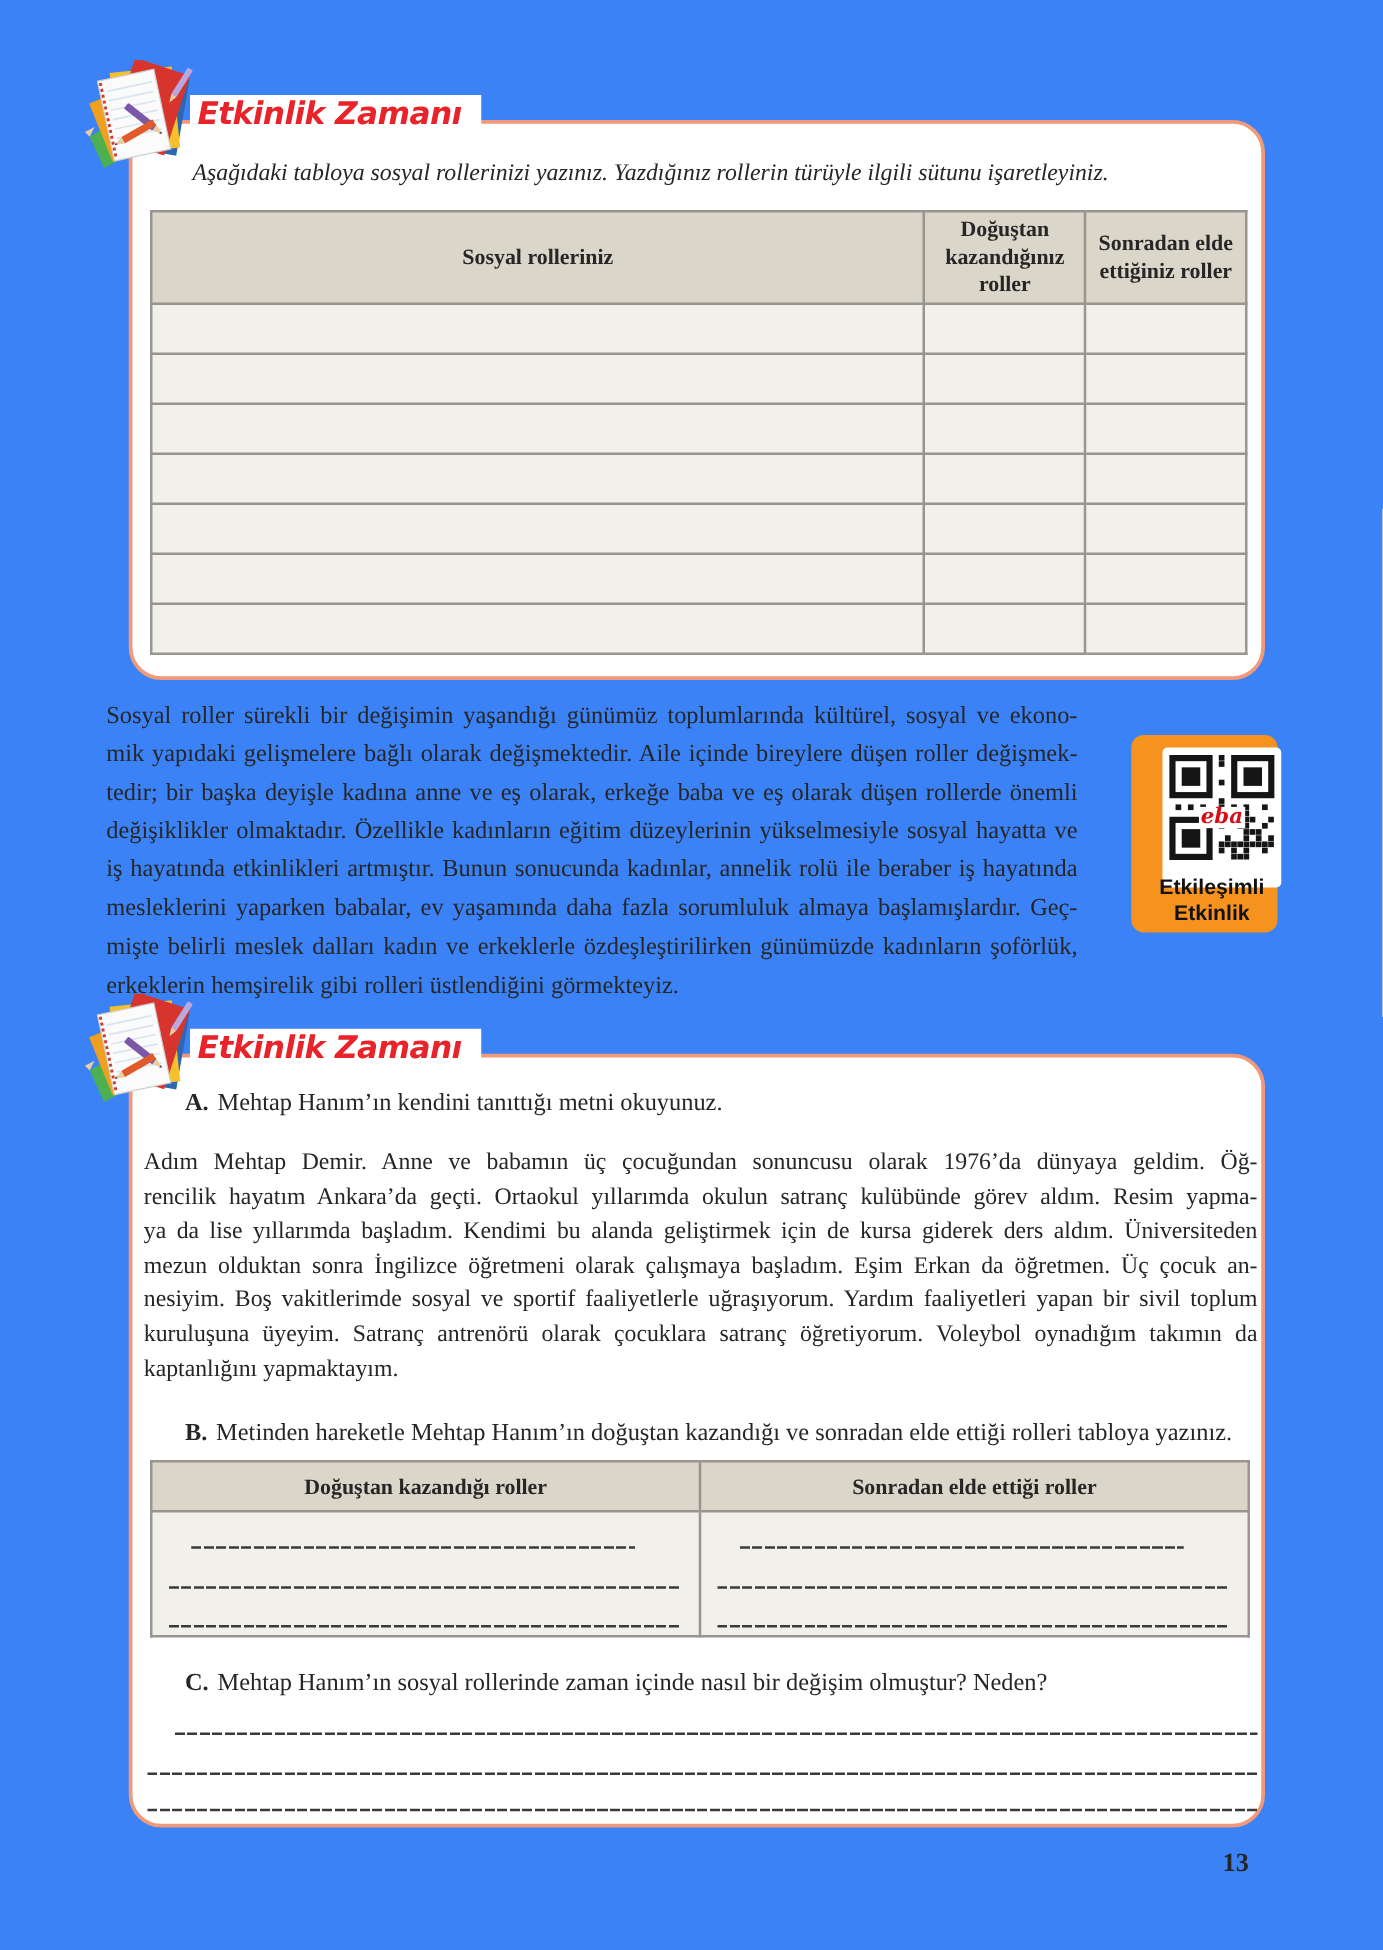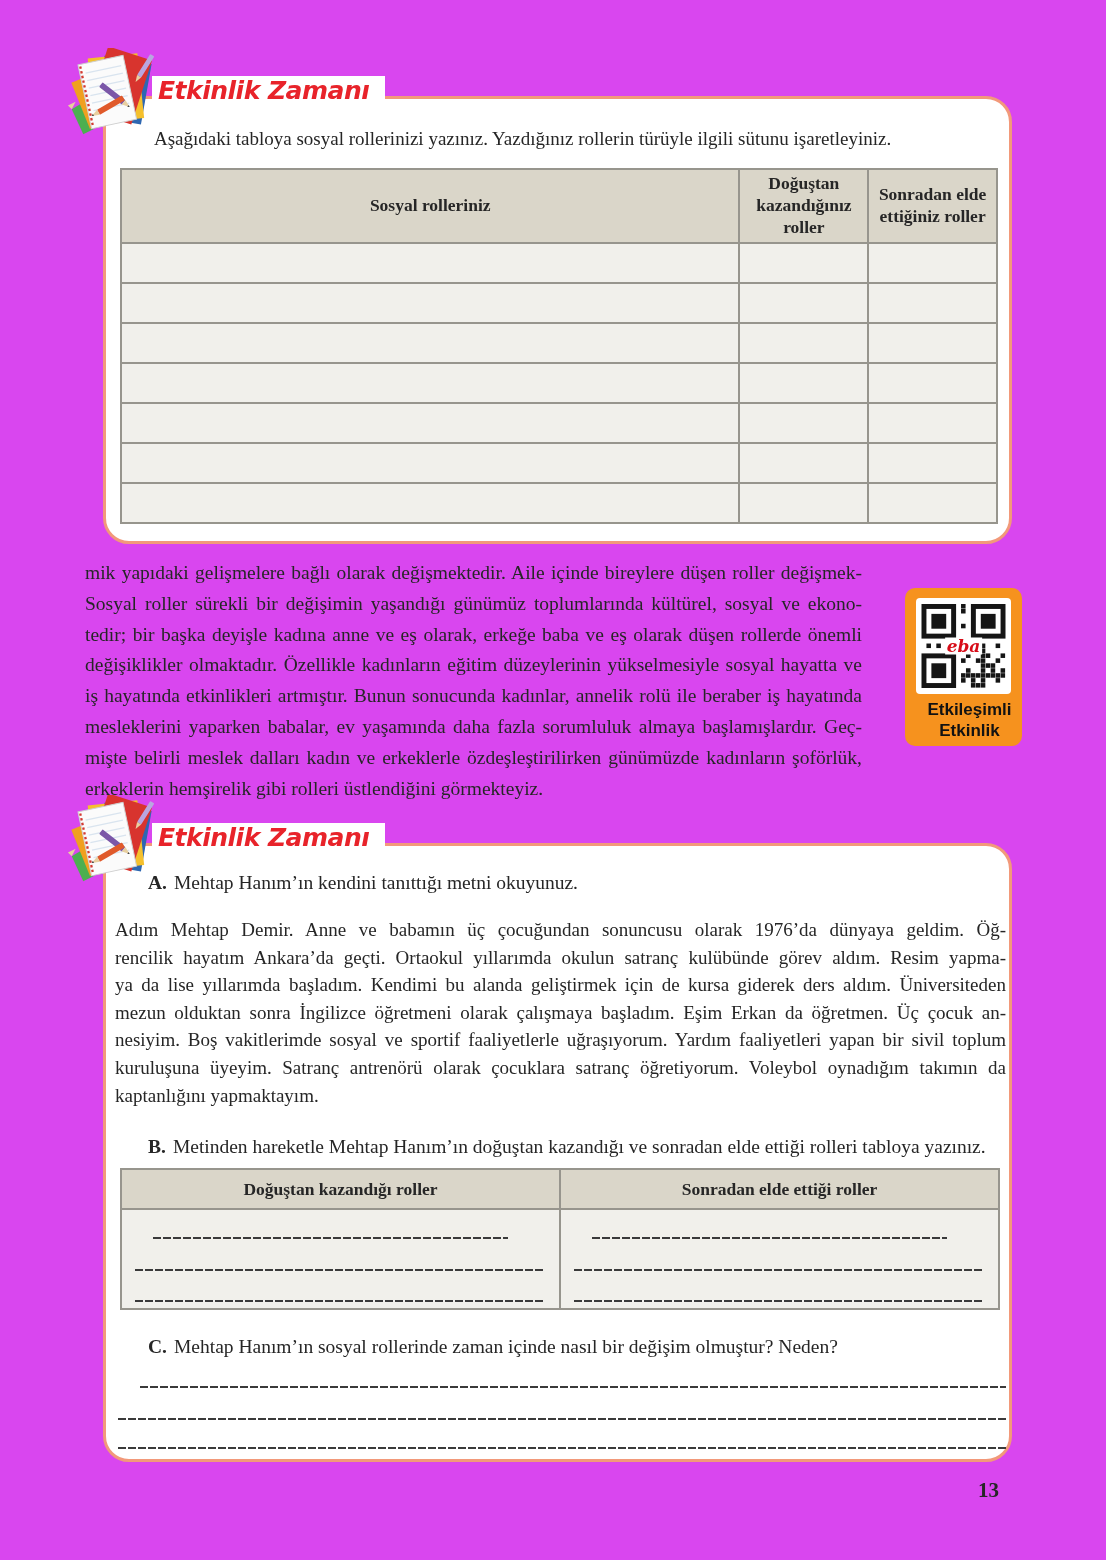--- a/index.html
+++ b/index.html
@@ -1,53 +1,53 @@
 <!DOCTYPE html>
 <html><head>
 <meta charset="utf-8">
 <style>
   html,body{margin:0;padding:0;background:#fff;}
-  .page{position:relative;width:1106px;height:1560px;background:#d946ef;
+  .page{position:relative;width:1106px;height:1560px;background:#3b82f6;
         font-family:"Liberation Serif",serif;color:#262626;overflow:hidden;}
 
   
   .activity-box{position:absolute;border:3px solid #f2997a;border-radius:26px;box-sizing:border-box;background:#fff;}
   .box1{left:103px;top:96px;width:909px;height:448px;}
   .box2{left:103px;top:843px;width:909px;height:619px;}
 
   .activity-title{position:absolute;z-index:3;background:#fff;color:#e8232a;
         font-family:"DejaVu Sans",sans-serif;font-weight:bold;font-style:italic;
         font-size:25px;letter-spacing:-0.5px;padding:0 16px 2px 6px;white-space:nowrap;}
   .t1{left:152px;top:76px;}
   .t2{left:152px;top:823px;}
 
   .icon{position:absolute;z-index:4;width:96px;height:92px;}
   .i1{left:66px;top:48px;}
   .i2{left:66px;top:795px;}
 
-  .intro{position:absolute;left:120px;top:128px;width:878px;font-size:19px;text-indent:34px;}
+  .intro{position:absolute;left:120px;top:128px;width:878px;font-size:19px;text-indent:34px;font-style:italic;}
 
   
   table{border-collapse:collapse;}
   .roles-table{position:absolute;left:120px;top:168px;width:878px;table-layout:fixed;}
   .roles-table th,.roles-table td{border:2px solid #97958d;}
   .roles-table th{background:#dad6c9;font-size:17.5px;font-weight:bold;line-height:1.25;
         height:74px;box-sizing:border-box;text-align:center;vertical-align:middle;padding:2px 4px;}
   .roles-table td{background:#f1f0eb;height:40px;box-sizing:border-box;}
   .colA{width:538px;} .colB{width:112px;} .colC{width:112px;}
 
   
   .bodypara{position:absolute;left:85px;top:558px;width:777px;font-size:19.5px;line-height:30.8px;}
   .jline{text-align:justify;text-align-last:justify;}
   .jline.jlast{text-align-last:left;}
 
   
   .qr-widget{position:absolute;left:905px;top:588px;width:117px;height:158px;background:#f6921e;
         border-radius:10px;box-sizing:border-box;}
-  .qr-white{position:absolute;left:11px;top:10px;width:95px;height:96px;background:#fff;border-radius:4px;}
+  .qr-white{position:absolute;left:25px;top:10px;width:95px;height:112px;background:#fff;border-radius:4px;}
   .qr-white svg{position:absolute;left:5px;top:6px;}
   .eba{position:absolute;left:50%;top:50%;transform:translate(-50%,-50%);background:#fff;
         color:#d70c18;font-family:"DejaVu Serif",serif;font-style:italic;font-weight:bold;
         font-size:17px;line-height:17px;padding:0 2px;}
   .qr-label{position:absolute;left:12px;right:0;top:111px;text-align:center;color:#121212;
         font-family:"Liberation Sans",sans-serif;font-weight:bold;font-size:17px;line-height:21px;}
 
   
   .item{position:absolute;font-size:19.5px;}
   .itemA{left:118px;top:872px;width:880px;text-indent:30px;}
@@ -168,22 +168,22 @@
         </tr>
         <tr>
           <td></td>
           <td></td>
           <td></td>
         </tr>
       </tbody>
   </table>
 
   <div class="bodypara">
+      <div class="jline">Sosyal roller sürekli bir değişimin yaşandığı günümüz toplumlarında kültürel, sosyal ve ekono-</div>
       <div class="jline">mik yapıdaki gelişmelere bağlı olarak değişmektedir. Aile içinde bireylere düşen roller değişmek-</div>
-      <div class="jline">Sosyal roller sürekli bir değişimin yaşandığı günümüz toplumlarında kültürel, sosyal ve ekono-</div>
       <div class="jline">tedir; bir başka deyişle kadına anne ve eş olarak, erkeğe baba ve eş olarak düşen rollerde önemli</div>
       <div class="jline">değişiklikler olmaktadır. Özellikle kadınların eğitim düzeylerinin yükselmesiyle sosyal hayatta ve</div>
       <div class="jline">iş hayatında etkinlikleri artmıştır. Bunun sonucunda kadınlar, annelik rolü ile beraber iş hayatında</div>
       <div class="jline">mesleklerini yaparken babalar, ev yaşamında daha fazla sorumluluk almaya başlamışlardır. Geç-</div>
       <div class="jline">mişte belirli meslek dalları kadın ve erkeklerle özdeşleştirilirken günümüzde kadınların şoförlük,</div>
       <div class="jline jlast">erkeklerin hemşirelik gibi rolleri üstlendiğini görmekteyiz.</div>
     </div>
 
   <div class="qr-widget">
     <div class="qr-white">

